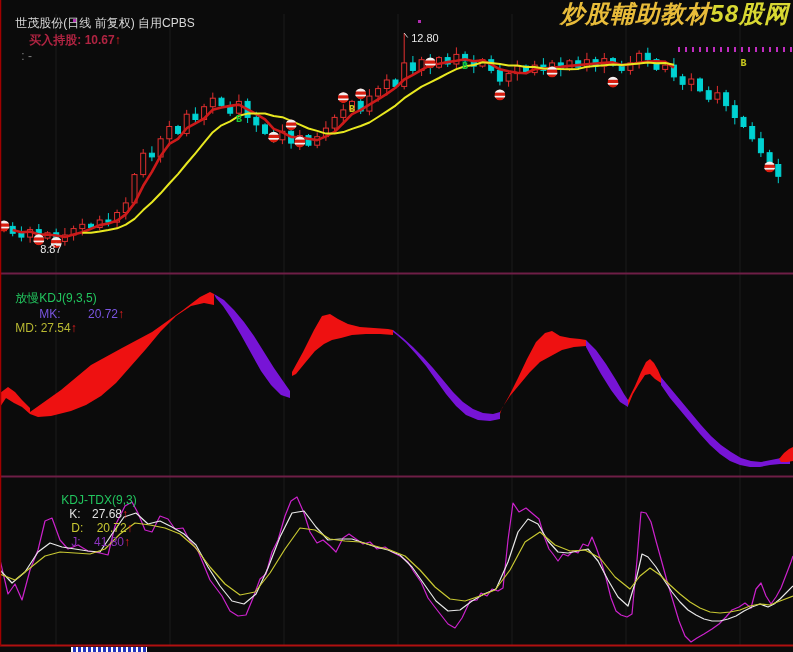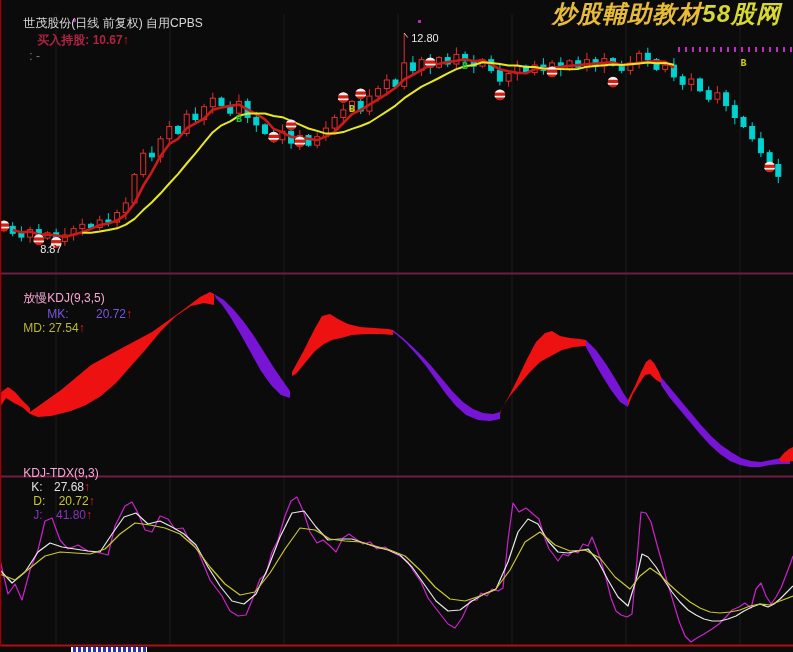--- a/index.html
+++ b/index.html
@@ -1,34 +1,34 @@
 <!DOCTYPE html>
 <html><head>
 <meta charset="utf-8">
 <style>
   html,body{margin:0;padding:0;background:#0b0b0b;}
   #app{position:relative;width:793px;height:652px;overflow:hidden;background:#0b0b0b;
        font-family:"Liberation Sans","DejaVu Sans",sans-serif;}
   #chart{position:absolute;left:0;top:0;}
-  .hdr{position:absolute;left:2px;font-size:12px;white-space:pre;z-index:5;padding-left:8px;}
+  .hdr{position:absolute;left:2px;font-size:12px;white-space:pre;z-index:5;}
   #h1{top:1px;}
   #h2{top:276px;}
-  #h3{top:452px;}
+  #h3{top:479px;margin-left:46px;}
   .t-title{color:#d8d8d8;}
   .t-sig{color:#b02442;font-weight:bold;margin-left:14px;}
   .t-sigval{color:#b02442;font-weight:bold;}
   .t-suffix{color:#808080;margin-left:6px;}
   .arrow{color:#e82020;font-weight:bold;}
-  .t-ind{color:#f9a8d4;}
+  .t-ind{color:#22c55e;}
   .t-mk{color:#7a55e0;margin-left:24px;}
   .t-md{color:#b9b932;}
   .t-k{color:#e0e0e0;margin-left:8px;}
   .t-d{color:#c8c832;margin-left:10px;}
   .t-j{color:#8a33bb;margin-left:10px;}
-  #logo{position:absolute;right:12px;top:1px;text-align:center;z-index:5;line-height:1.05;}
+  #logo{position:absolute;right:4px;top:1px;text-align:center;z-index:5;line-height:1.05;}
   #logo .l1{font-size:24px;font-weight:bold;font-style:italic;letter-spacing:1px;}
   #logo .p1{color:#e8bc3a;}
   #logo .p2{color:#d8d832;}
   #logo .l2{font-size:19px;font-style:italic;color:#e4e4e4;letter-spacing:6px;margin-top:1px;}
   #datestrip{position:absolute;left:71px;top:647px;width:76px;height:5px;background:#2233bb;z-index:6;
      background-image:repeating-linear-gradient(90deg,#ffffff 0 2px,#2233bb 2px 5px);}
 </style>
 </head>
 <body>
 

